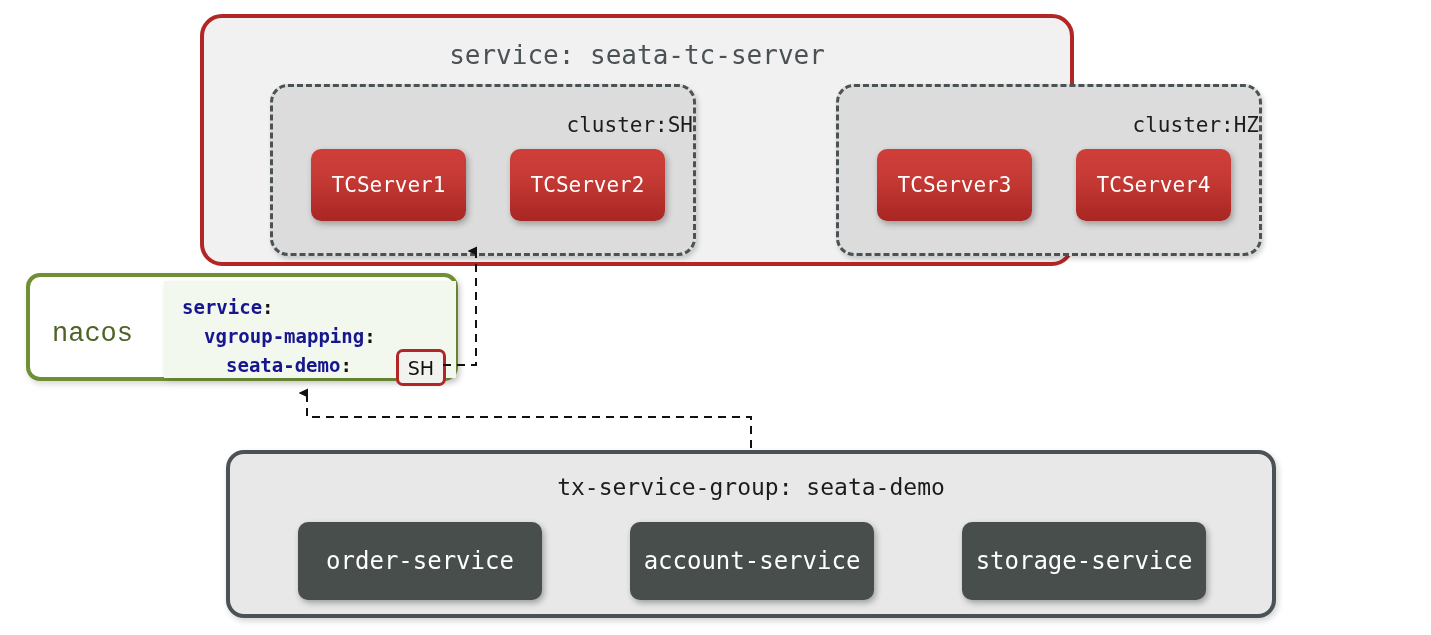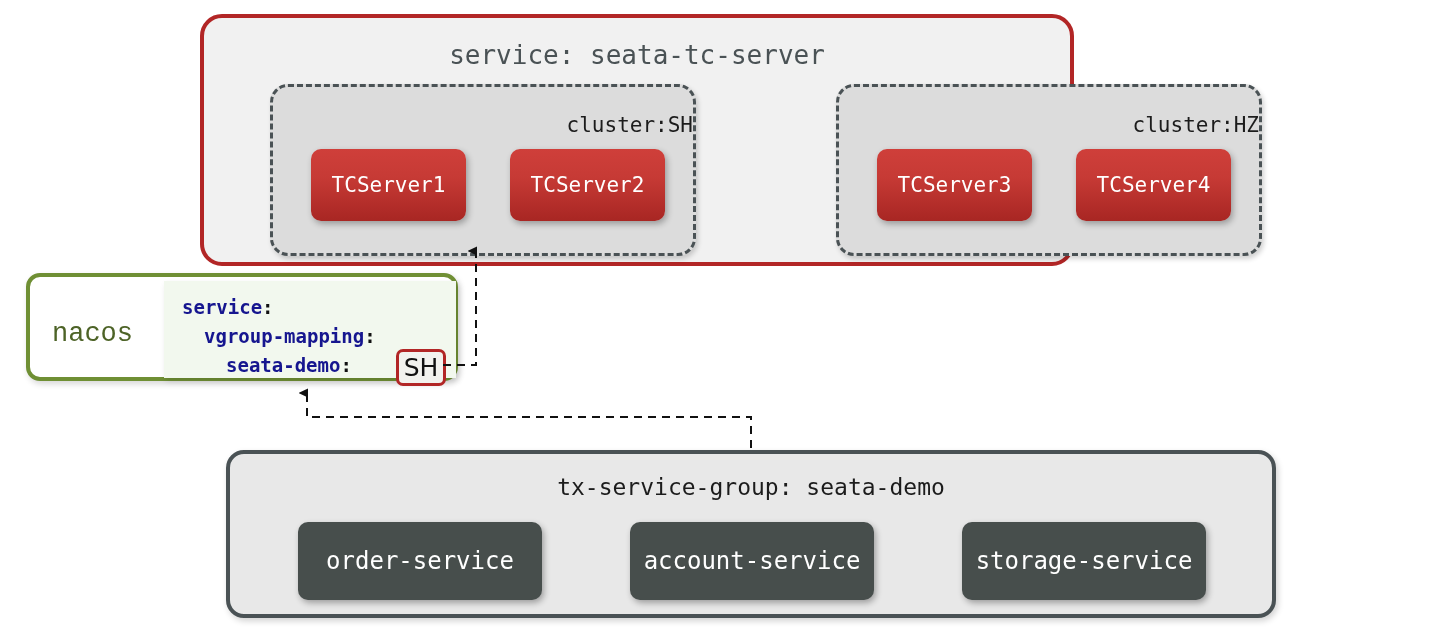--- a/index.html
+++ b/index.html
@@ -130,21 +130,21 @@
     position: absolute;
     left: 396px; top: 349px;
     width: 44px; height: 31px;
     background: #f2f2ee;
     border: 3px solid #b22626;
     border-radius: 7px;
     display: flex;
     align-items: center;
     justify-content: center;
     font-family: "DejaVu Sans", sans-serif;
-    font-size: 25px;
+    font-size: 19px;
     color: #111111;
   }
 
   
   #txgroup-box {
     left: 226px; top: 450px;
     width: 1050px; height: 168px;
     background: #e8e8e8;
     border: 4px solid #4a5255;
     border-radius: 18px;

